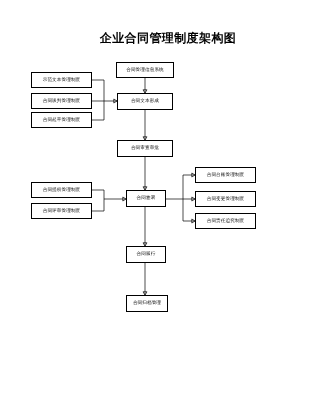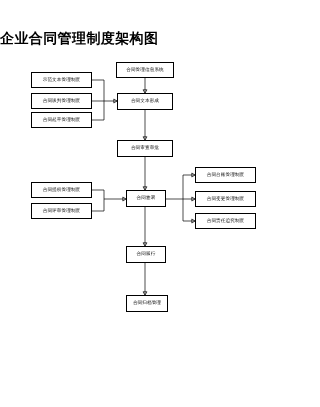--- a/index.html
+++ b/index.html
@@ -20,25 +20,26 @@
     left: 0;
     top: 0;
     width: 288px;
     height: 407px;
   }
   .title {
     position: absolute;
     left: 0;
     top: 30px;
     width: 288px;
-    text-align: left;
-    font-size: 14px;
+    text-align: center;
+    font-size: 12px;
     font-weight: bold;
     letter-spacing: 0.4px;
     color: #000;
+    padding-left: 24px;
   }
   .node {
     position: absolute;
     box-sizing: border-box;
     border: 1px solid #000000;
     background: #ffffff;
     font-size: 4.6px;
     line-height: 1;
     display: flex;
     align-items: center;

